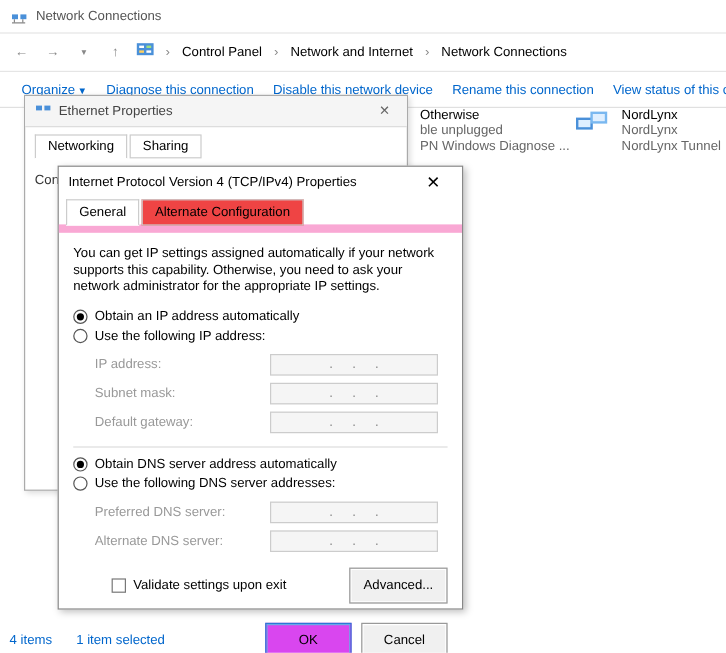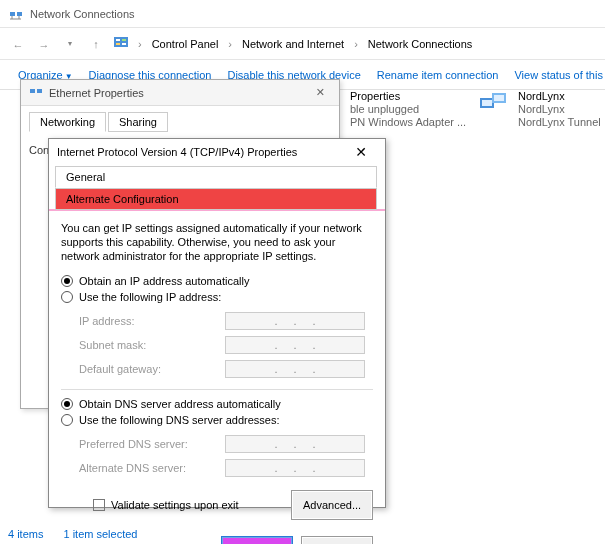--- a/index.html
+++ b/index.html
@@ -28,21 +28,21 @@
   .tabs1 { display:flex; gap:2px; padding:6px 8px 0 8px; }
   .tab1 { padding:3px 10px; border:1px solid #ccc; background:#fff; font-size:11px; }
   .tab1.sel { border-bottom-color:#fff; }
   .body1 { padding:8px; color:#333; }
 
   
   .dlg2 { position:absolute; left:48px; top:138px; width:338px; height:370px; background:#fff; border:1px solid #888; box-shadow:2px 2px 6px rgba(0,0,0,.25); }
   .dlg2 .hd { height:26px; display:flex; align-items:center; padding:0 8px; }
   .dlg2 .hd .t { flex:1; color:#000; font-size:11px; }
   .dlg2 .hd .x { width:32px; display:flex; align-items:center; justify-content:center; color:#000; font-size:14px; }
-  .tabs2 { display:flex; padding:0 6px; border-bottom:2px solid #f9a8d4;flex-direction:column; }
+  .tabs2 { display:flex; padding:0 6px; border-bottom:7px solid #f9a8d4; }
   .tab2 { padding:4px 10px; border:1px solid #ccc; margin-right:2px; font-size:11px; position:relative; top:1px; background:#fff;}
   .tab2.sel { border-bottom-color:#fff; background:#fff;}
   .tab2:not(.sel) { background:#ef4444; }
   .body2 { padding:10px 12px; font-size:11px; color:#000; }
   .desc { margin-bottom:10px; line-height:14px; }
   .opt { display:flex; align-items:center; gap:6px; padding:2px 0; }
   .radio { width:12px; height:12px; border:1px solid #555; border-radius:50%; display:inline-flex; align-items:center; justify-content:center; flex-shrink:0; }
   .radio.on::after { content:""; width:6px; height:6px; background:#000; border-radius:50%; }
   .fields { margin:4px 0 8px 18px; }
   .field { display:flex; align-items:center; padding:3px 0;gap:36px; }
@@ -92,31 +92,31 @@
   <span class="nav-sep">›</span>
   <span class="crumb">Network and Internet</span>
   <span class="nav-sep">›</span>
   <span class="crumb">Network Connections</span>
 </div>
 
 <div class="toolbar">
   <span class="tool"><span>Organize</span><span class="chev">▼</span></span>
   <span class="tool">Diagnose this connection</span>
   <span class="tool">Disable this network device</span>
-  <span class="tool">Rename item connection</span>
+  <span class="tool">Rename this connection</span>
   <span class="tool">View status of this co</span>
 </div>
 
 <div class="content">
 
   <div class="conn-item" style="left:350px; top:0px;">
     <div class="conn-text">
-      <span class="n1">Properties</span>
+      <span class="n1">Otherwise</span>
       <span class="n2">ble unplugged</span>
-      <span class="n2">PN Windows Adapter ...</span>
+      <span class="n2">PN Windows Diagnose ...</span>
     </div>
   </div>
   <div class="conn-item" style="left:478px; top:0px;">
     <span class="ic">
       <svg width="32" height="24">
           <rect x="2" y="8" width="14" height="10" fill="#4a90d9"></rect>
           <rect x="14" y="3" width="14" height="10" fill="#7ab8f0"></rect>
           <rect x="4" y="10" width="10" height="6" fill="#dfefff"></rect>
           <rect x="16" y="5" width="10" height="6" fill="#dfefff"></rect>
         </svg>

